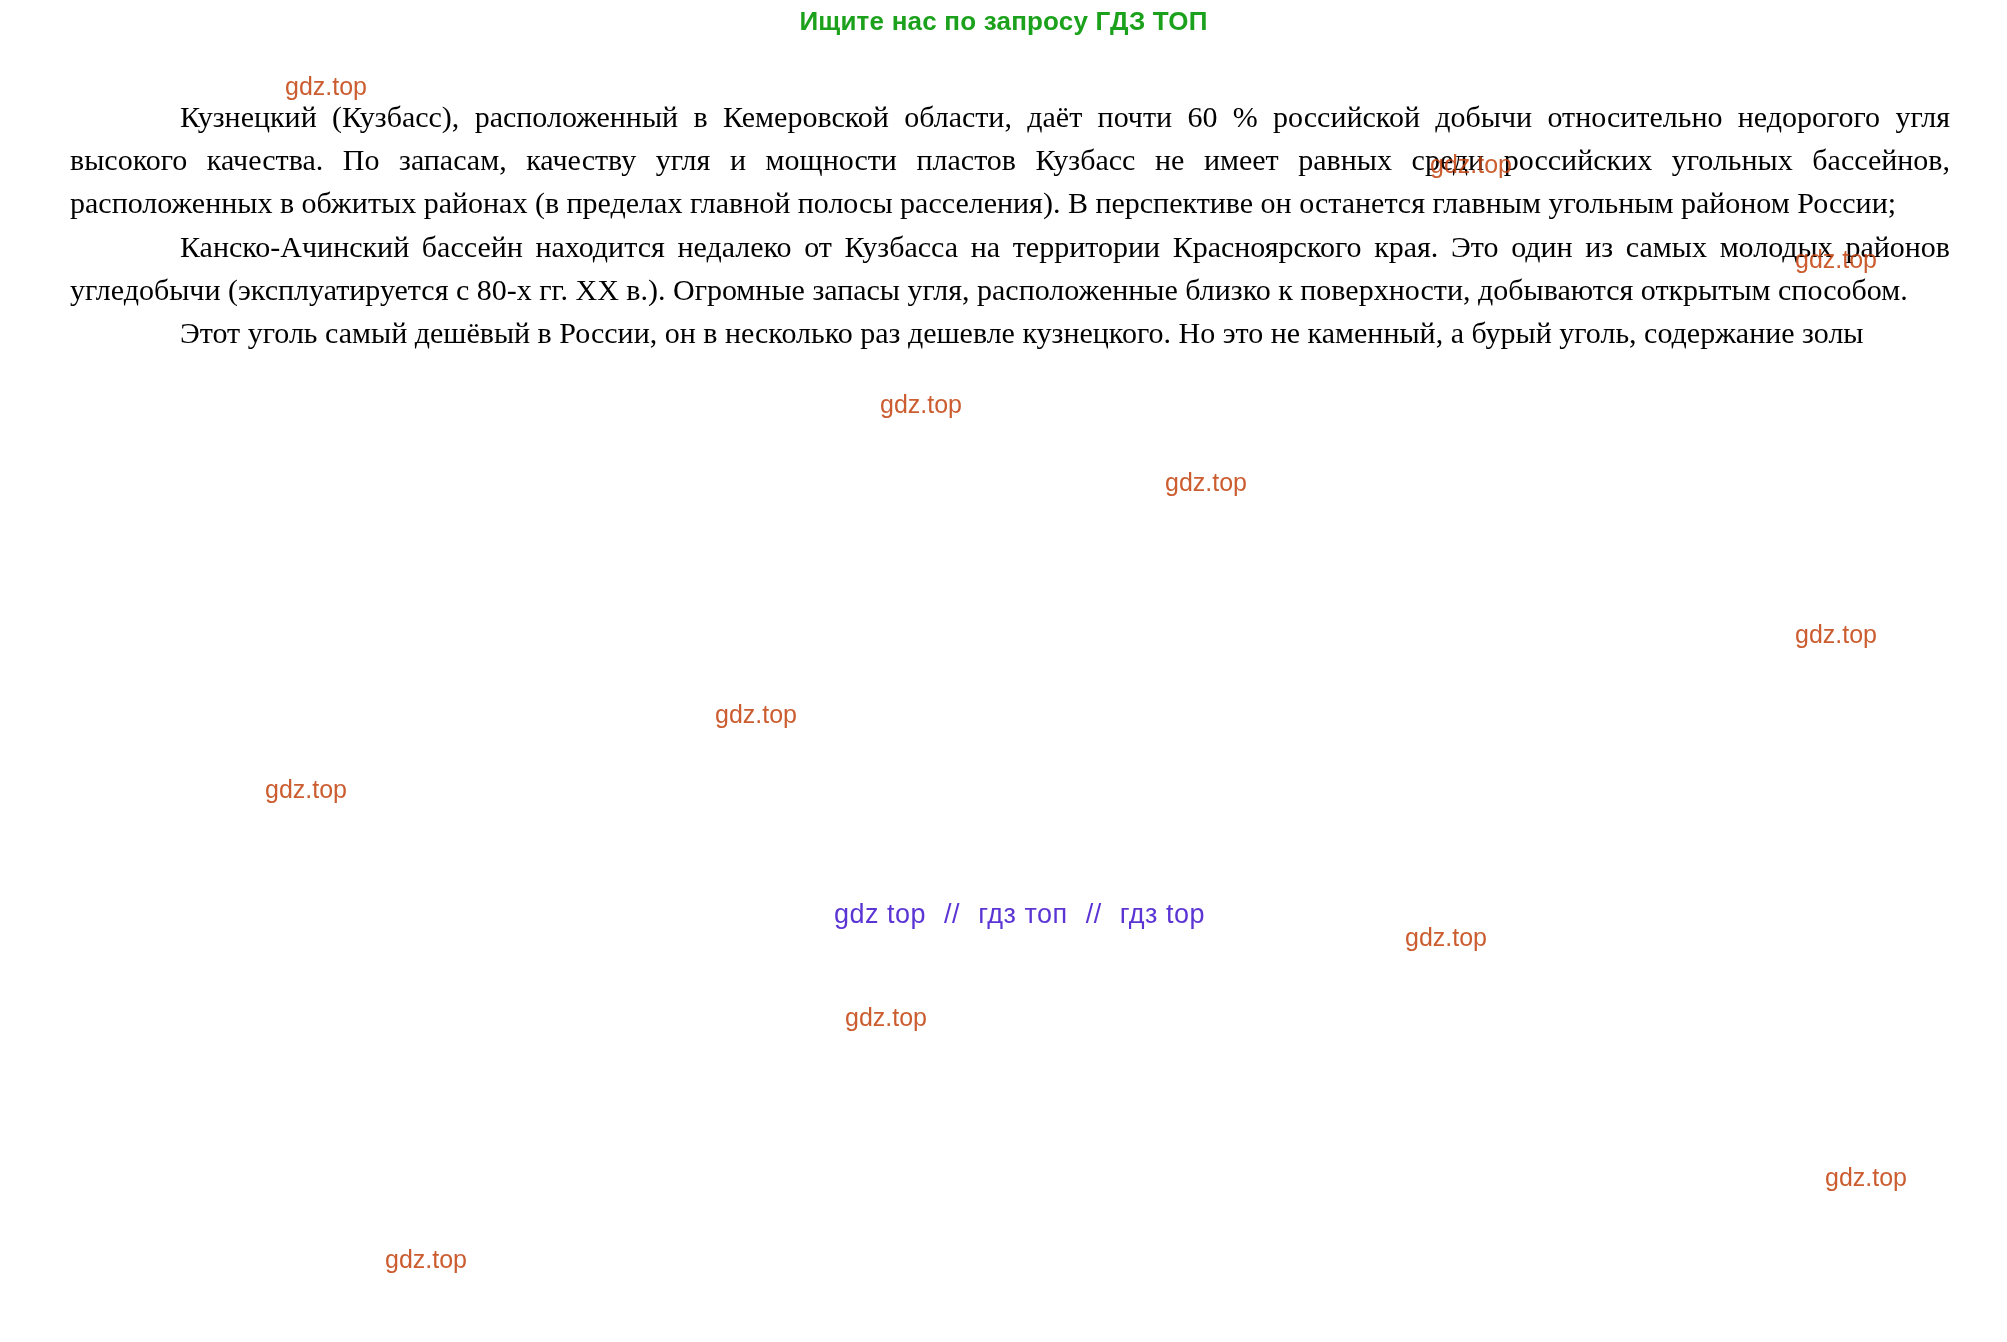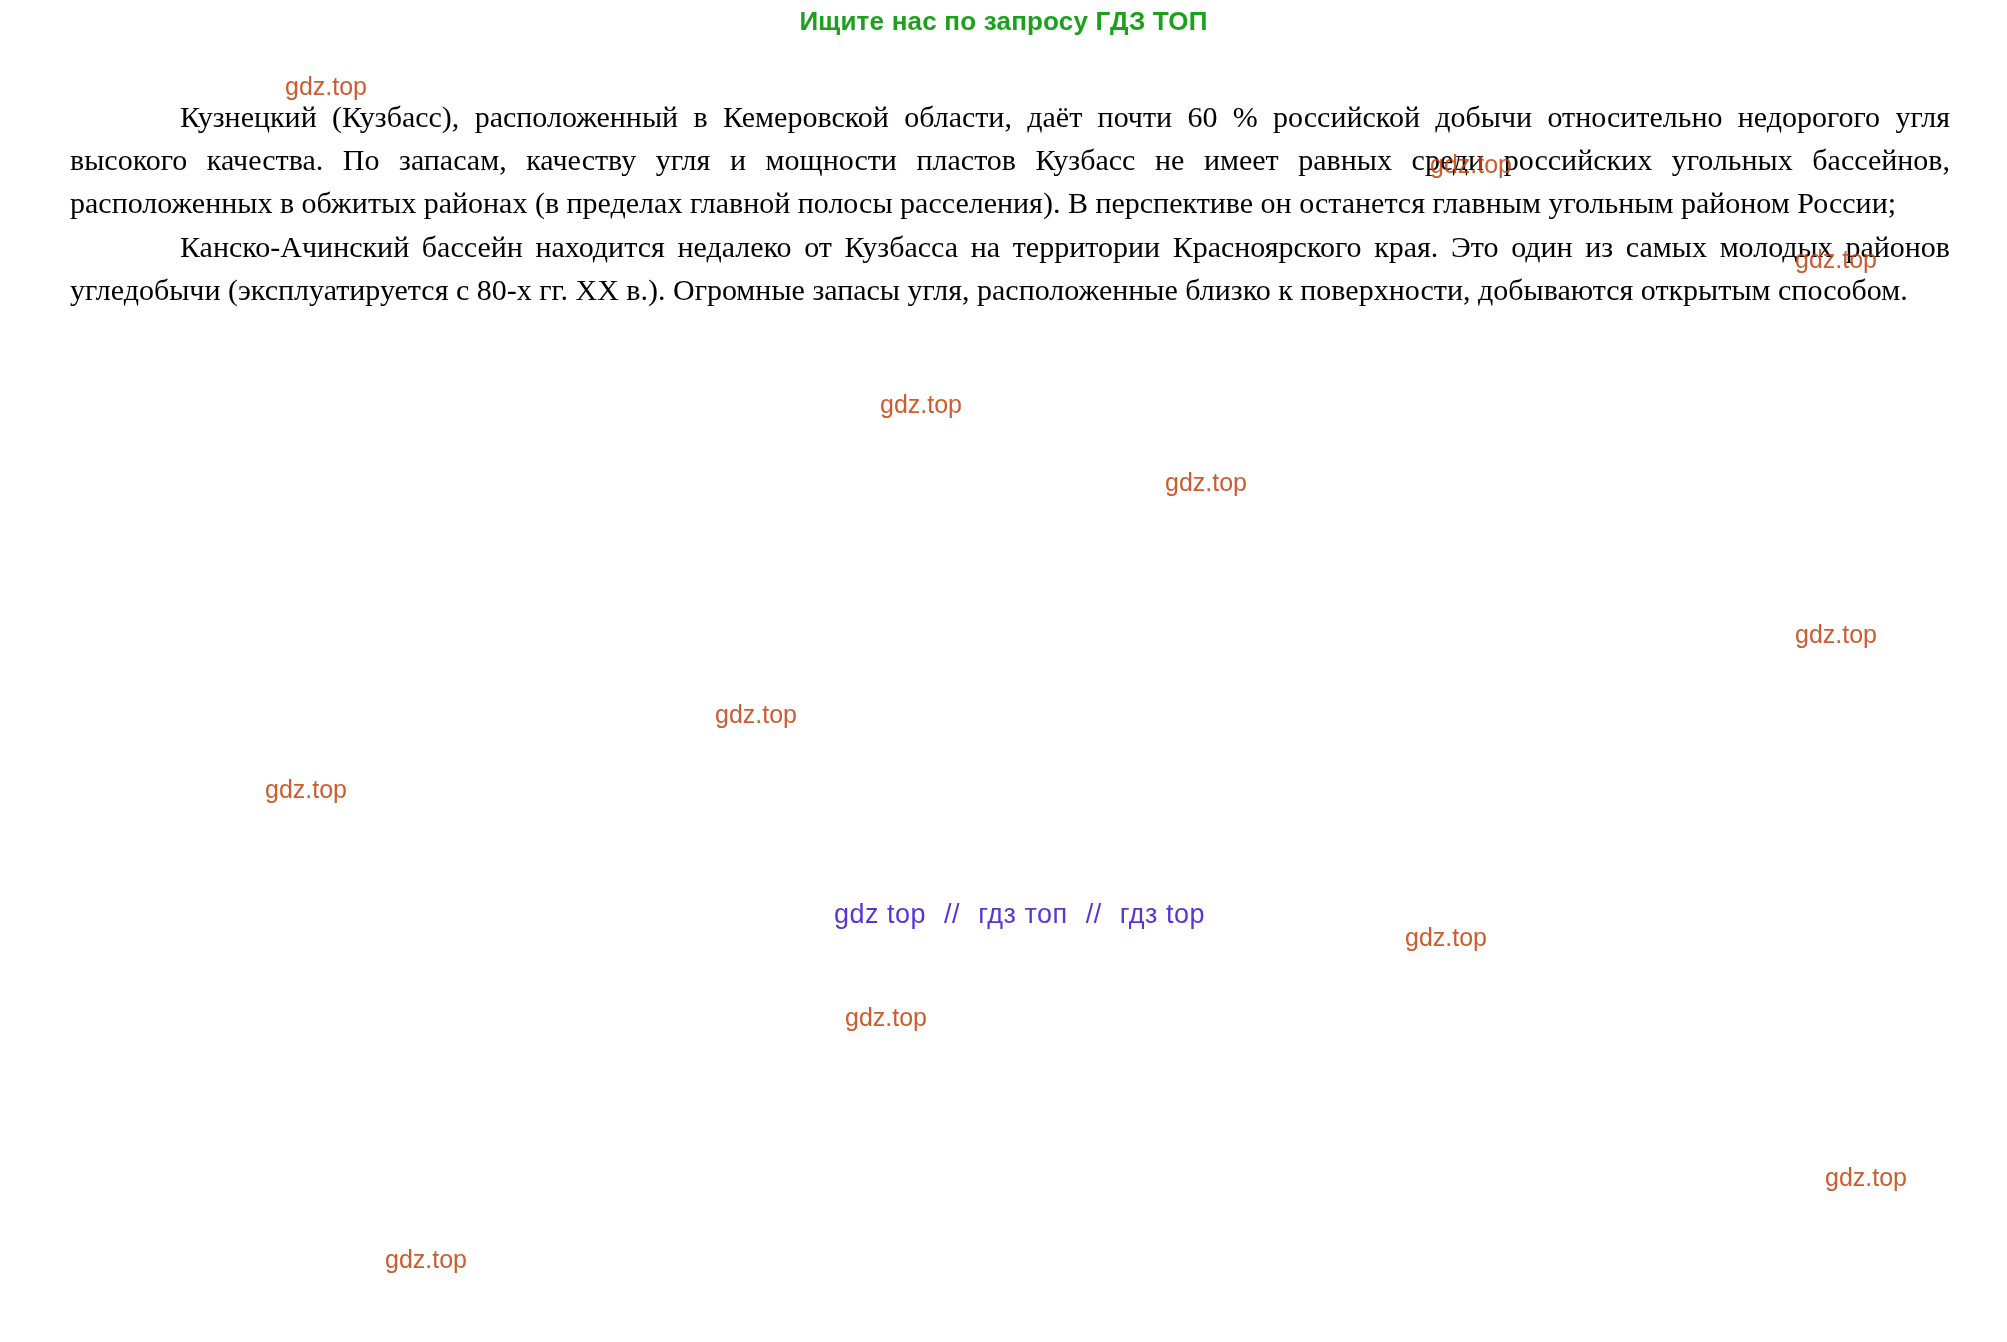--- a/index.html
+++ b/index.html
@@ -101,20 +101,21 @@
 
 <div class="page">
 
   <div class="top-banner">Ищите нас по запросу ГДЗ ТОП</div>
 
   <div class="content">
 
 
     <p class="body-par">Кузнецкий (Кузбасс), расположенный в Кемеровской области, даёт почти 60 % российской добычи относительно недорогого угля высокого качества. По запасам, качеству угля и мощности пластов Кузбасс не имеет равных среди российских угольных бассейнов, расположенных в обжитых районах (в пределах главной полосы расселения). В перспективе он останется главным угольным районом России;</p>
     <p class="body-par">Канско-Ачинский бассейн находится недалеко от Кузбасса на территории Красноярского края. Это один из самых молодых районов угледобычи (эксплуатируется с 80-х гг. XX в.). Огромные запасы угля, расположенные близко к поверхности, добываются открытым способом.</p>
+    <p class="body-par">Этот уголь самый дешёвый в России, он в несколько раз дешевле кузнецкого. Но это не каменный, а бурый уголь, содержание золы</p>
 
   </div>
 
   <div class="footer">
     <span>gdz top</span>
     <span class="sep">//</span>
     <span>гдз топ</span>
     <span class="sep">//</span>
     <span>гдз top</span>
   </div>

